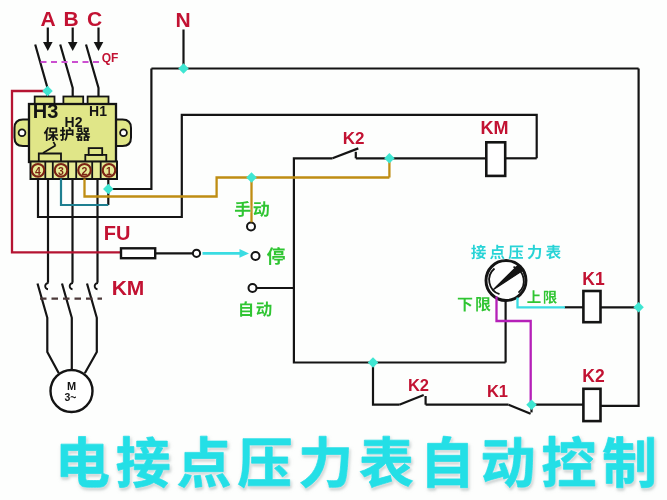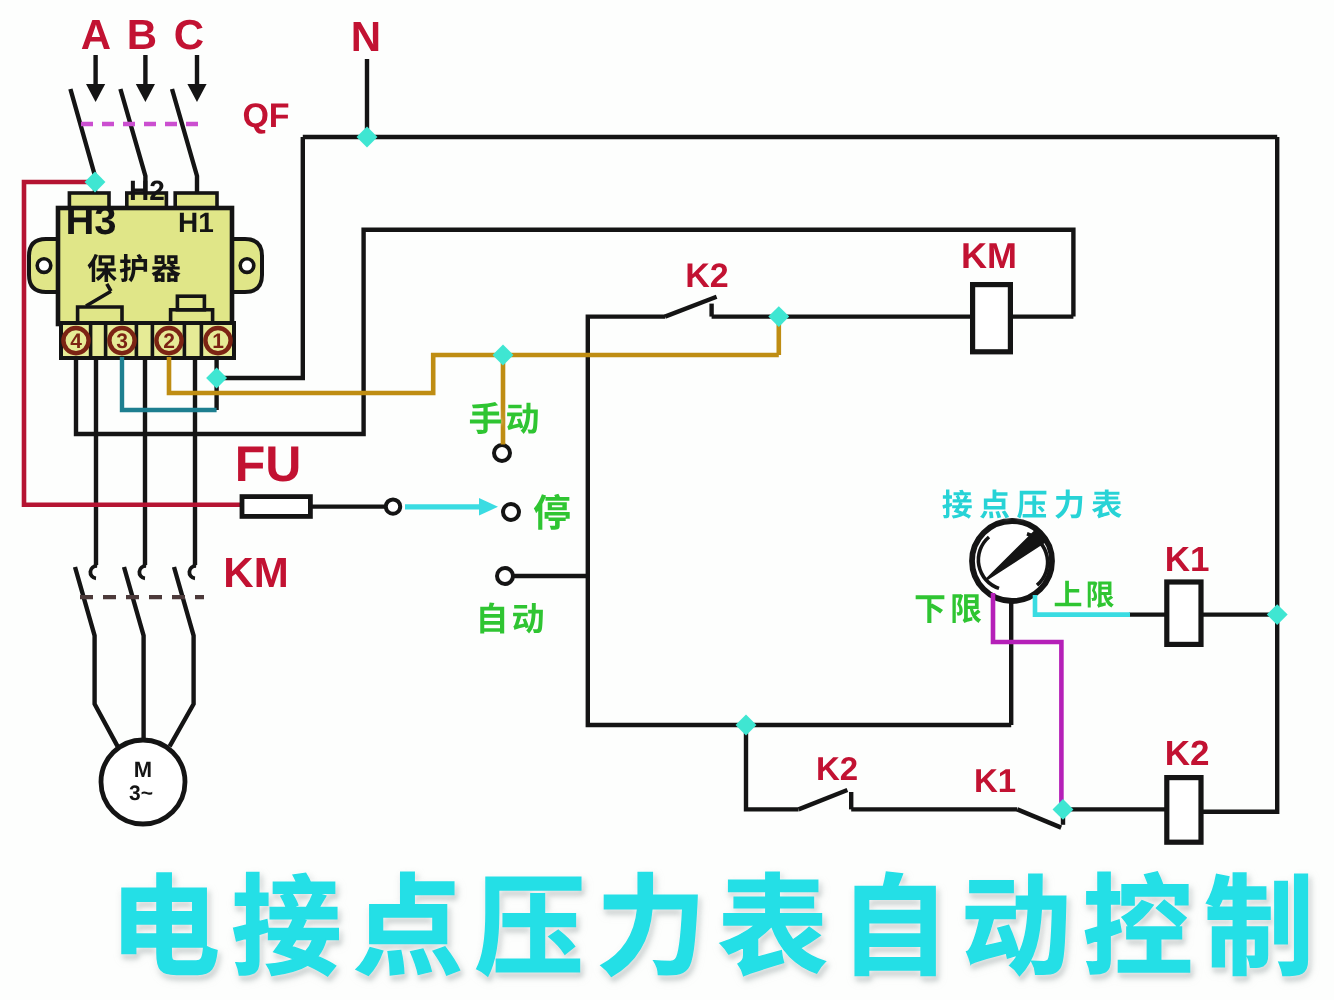--- a/index.html
+++ b/index.html
@@ -173,31 +173,31 @@
     <rect x="-3.7" y="-3.7" width="7.4" height="7.4" transform="translate(373,362.5) rotate(45)"></rect>
     <rect x="-3.7" y="-3.7" width="7.4" height="7.4" transform="translate(531.5,404.7) rotate(45)"></rect>
     <rect x="-3.7" y="-3.7" width="7.4" height="7.4" transform="translate(638.6,307.3) rotate(45)"></rect>
   </g>
 </svg>
 
 <div class="lbl latin red" style="left:48px;top:17.5px;font-size:21px">A</div>
 <div class="lbl latin red" style="left:71px;top:17.5px;font-size:21px">B</div>
 <div class="lbl latin red" style="left:94.5px;top:17.5px;font-size:21px">C</div>
 <div class="lbl latin red" style="left:183px;top:19px;font-size:21px">N</div>
-<div class="lbl latin red" style="left:133px;top:58px;font-size:17px">QF</div>
-<div class="lbl latin red" style="left:134px;top:233px;font-size:25px">FU</div>
+<div class="lbl latin red" style="left:110px;top:58px;font-size:12px">QF</div>
+<div class="lbl latin red" style="left:117px;top:233px;font-size:20px">FU</div>
 <div class="lbl latin red" style="left:128px;top:287px;font-size:21px">KM</div>
 <div class="lbl latin red" style="left:494.5px;top:128px;font-size:18px">KM</div>
 <div class="lbl latin red" style="left:353.5px;top:137.5px;font-size:17px">K2</div>
 <div class="lbl latin red" style="left:593.5px;top:279.5px;font-size:17.5px">K1</div>
 <div class="lbl latin red" style="left:593.5px;top:376.5px;font-size:17.5px">K2</div>
 <div class="lbl latin red" style="left:418.5px;top:384.5px;font-size:16.5px">K2</div>
 <div class="lbl latin red" style="left:497.5px;top:390.5px;font-size:16.5px">K1</div>
 <div class="lbl latin black" style="left:45.5px;top:111px;font-size:20px">H3</div>
-<div class="lbl latin black" style="left:73.5px;top:95px;font-size:14px">H2</div>
+<div class="lbl latin black" style="left:73.5px;top:122px;font-size:14px">H2</div>
 <div class="lbl latin black" style="left:98px;top:111px;font-size:14px">H1</div>
 <div class="lbl latin black" style="left:71.5px;top:385.5px;font-size:11px">M</div>
 <div class="lbl latin black" style="left:70.5px;top:397px;font-size:10.5px">3~</div>
 <div class="lbl latin darkred" style="left:38px;top:170.5px;font-size:10.5px">4</div>
 <div class="lbl latin darkred" style="left:61px;top:170.5px;font-size:10.5px">3</div>
 <div class="lbl latin darkred" style="left:84.5px;top:170.5px;font-size:10.5px">2</div>
 <div class="lbl latin darkred" style="left:109px;top:170.5px;font-size:10.5px">1</div>
 <div class="lbl cjk black" style="left: 67px; top: 134px; width: 47px; height: 15px;" aria-label="保护器">
       <span class="sr-text">保护器</span>
       <svg width="47" height="15" viewBox="0 0 47 15" fill="currentColor">

